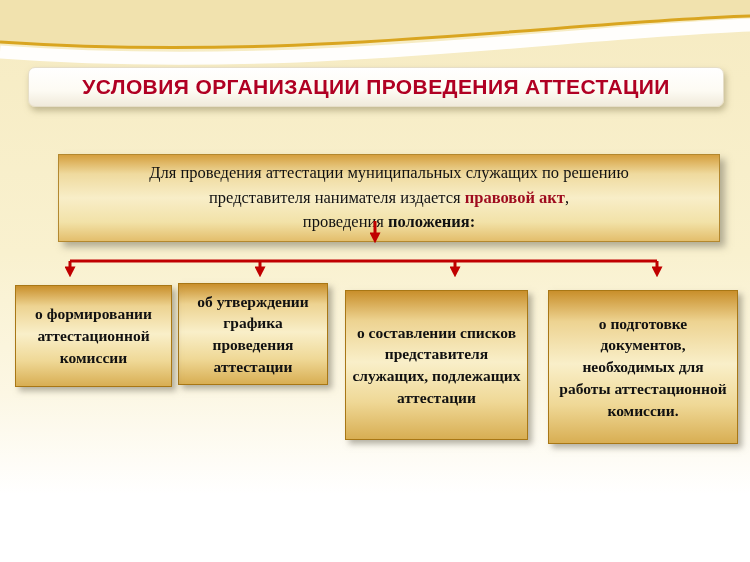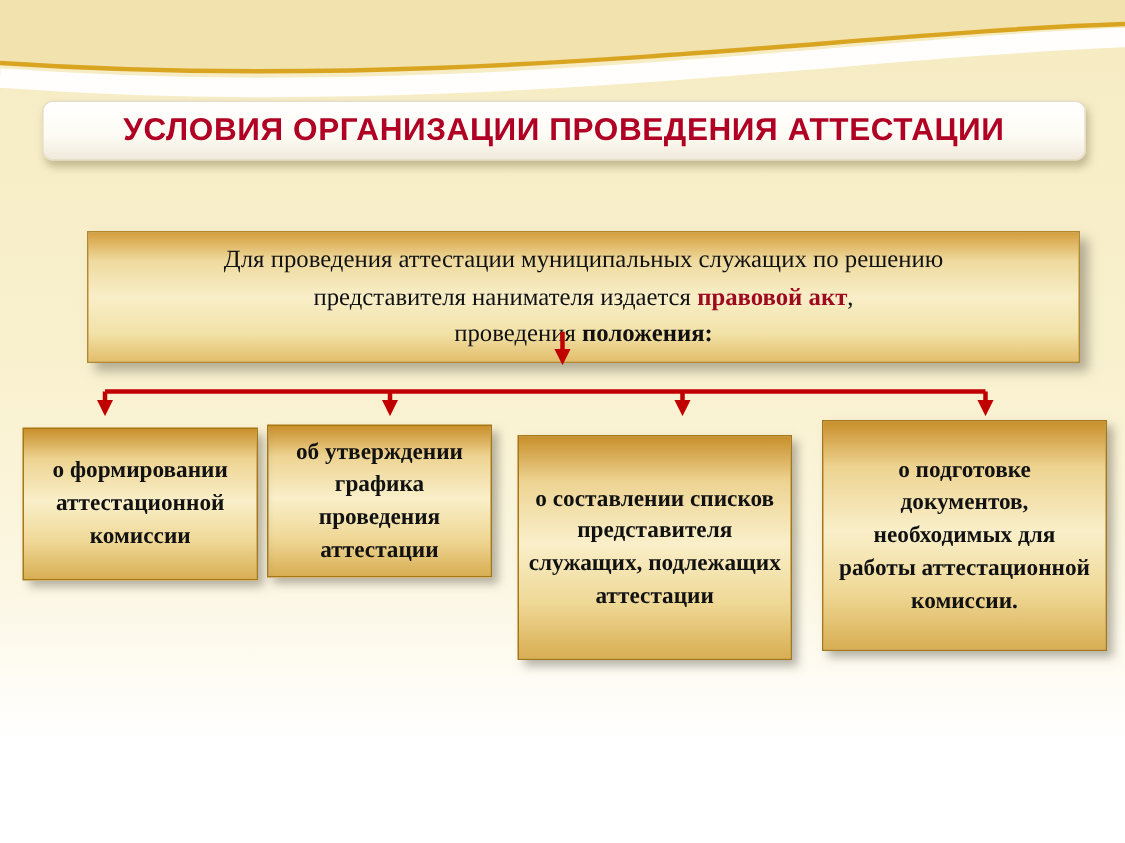--- a/index.html
+++ b/index.html
@@ -45,21 +45,21 @@
     border:1px solid #A87715;
     box-shadow:4px 4px 6px rgba(110,105,90,0.5);
     display:flex;align-items:center;justify-content:center;
     text-align:center;font-weight:bold;color:#111;
     font-size:15.5px;line-height:1.4;
     padding:4px 6px;box-sizing:border-box;
   }
   .box1{left:15px;top:285px;width:157px;height:102px;}
   .box2{left:178px;top:283px;width:150px;height:102px;}
   .box3{left:345px;top:290px;width:183px;height:150px;}
-  .box4{left:548px;top:280px;width:190px;height:154px;}
+  .box4{left:548px;top:290px;width:190px;height:154px;}
 </style>
 </head>
 <body>
 
 <div class="slide">
 
   <svg class="top-wave" width="750" height="80" viewBox="0 0 750 80">
     <path d="M0,0 L750,0 L750,16 C560,22 300,62 0,42 Z" fill="#F1E2AE"></path>
     <path d="M0,42 C300,62 560,22 750,16" fill="none" stroke="#D9A520" stroke-width="3"></path>
     <path d="M0,52 C300,74 560,32 752,25" fill="none" stroke="rgba(255,255,255,0.95)" stroke-width="13"></path>

